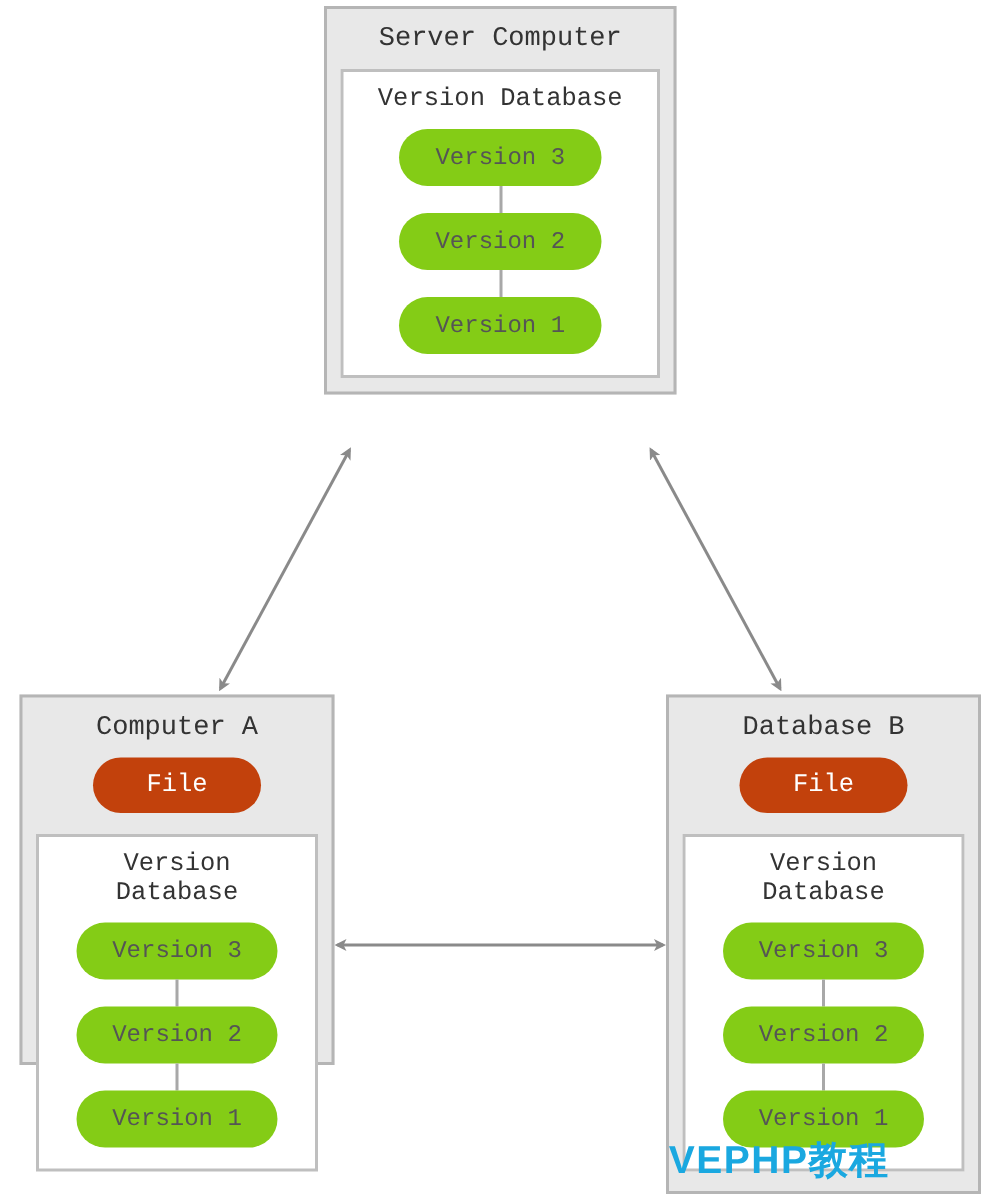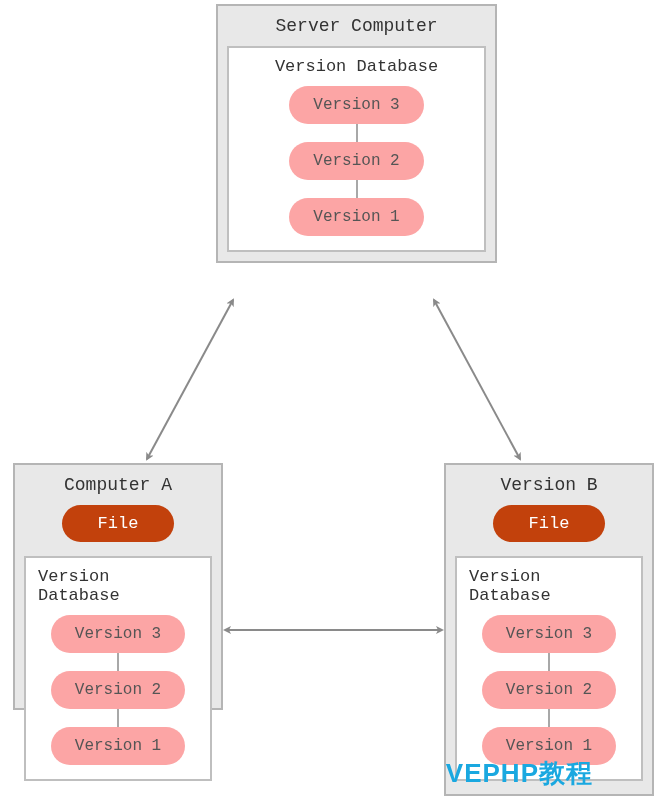--- a/index.html
+++ b/index.html
@@ -46,24 +46,24 @@
       padding: 9px 12px 14px 12px;
       display: flex;
       flex-direction: column;
       align-items: center;
       width: 100%;
     }
     .db-title {
       font-size: 17px;
       color: #333;
       margin-bottom: 10px;
-      text-align: left;
+      text-align: center;
     }
     .version-pill {
-      background: #fca5a5;
+      background: #84cc16;
       color: #555;
       font-size: 16px;
       padding: 10px 24px;
       border-radius: 22px;
       text-align: center;
       white-space: nowrap;
     }
     .version-connector {
       width: 2px;
       height: 18px;
@@ -105,21 +105,21 @@
 
   <line x1="434" y1="300" x2="520" y2="459" stroke="#8a8a8a" stroke-width="2" marker-end="url(#ah)" marker-start="url(#ahrev)"></line>
 
   <line x1="225" y1="630" x2="442" y2="630" stroke="#8a8a8a" stroke-width="2" marker-end="url(#ah)" marker-start="url(#ahrev)"></line>
 
   <line x1="112" y1="566" x2="112" y2="543" stroke="#8a8a8a" stroke-width="2" marker-end="url(#ah)"></line>
 
   <line x1="555" y1="566" x2="555" y2="543" stroke="#8a8a8a" stroke-width="2" marker-end="url(#ah)"></line>
 </svg>
 
-<div class="computer-box" style="left:216px; top:4px; width:281px;">
+<div class="computer-box" style="left:216px; top:4px; width:235px;">
   <div class="computer-title">Server Computer</div>
   <div class="version-db">
     <div class="db-title">Version Database</div>
     <div class="version-pill">Version 3</div>
     <div class="version-connector"></div>
     <div class="version-pill">Version 2</div>
     <div class="version-connector"></div>
     <div class="version-pill">Version 1</div>
   </div>
 </div>
@@ -131,21 +131,21 @@
     <div class="db-title">Version Database</div>
     <div class="version-pill">Version 3</div>
     <div class="version-connector"></div>
     <div class="version-pill">Version 2</div>
     <div class="version-connector"></div>
     <div class="version-pill">Version 1</div>
   </div>
 </div>
 
 <div class="computer-box" style="left:444px; top:463px; width:210px; height:333px;">
-  <div class="computer-title">Version B</div>
+  <div class="computer-title">Database B</div>
   <div class="file-pill">File</div>
   <div class="version-db">
     <div class="db-title">Version Database</div>
     <div class="version-pill">Version 3</div>
     <div class="version-connector"></div>
     <div class="version-pill">Version 2</div>
     <div class="version-connector"></div>
     <div class="version-pill">Version 1</div>
   </div>
 </div>

